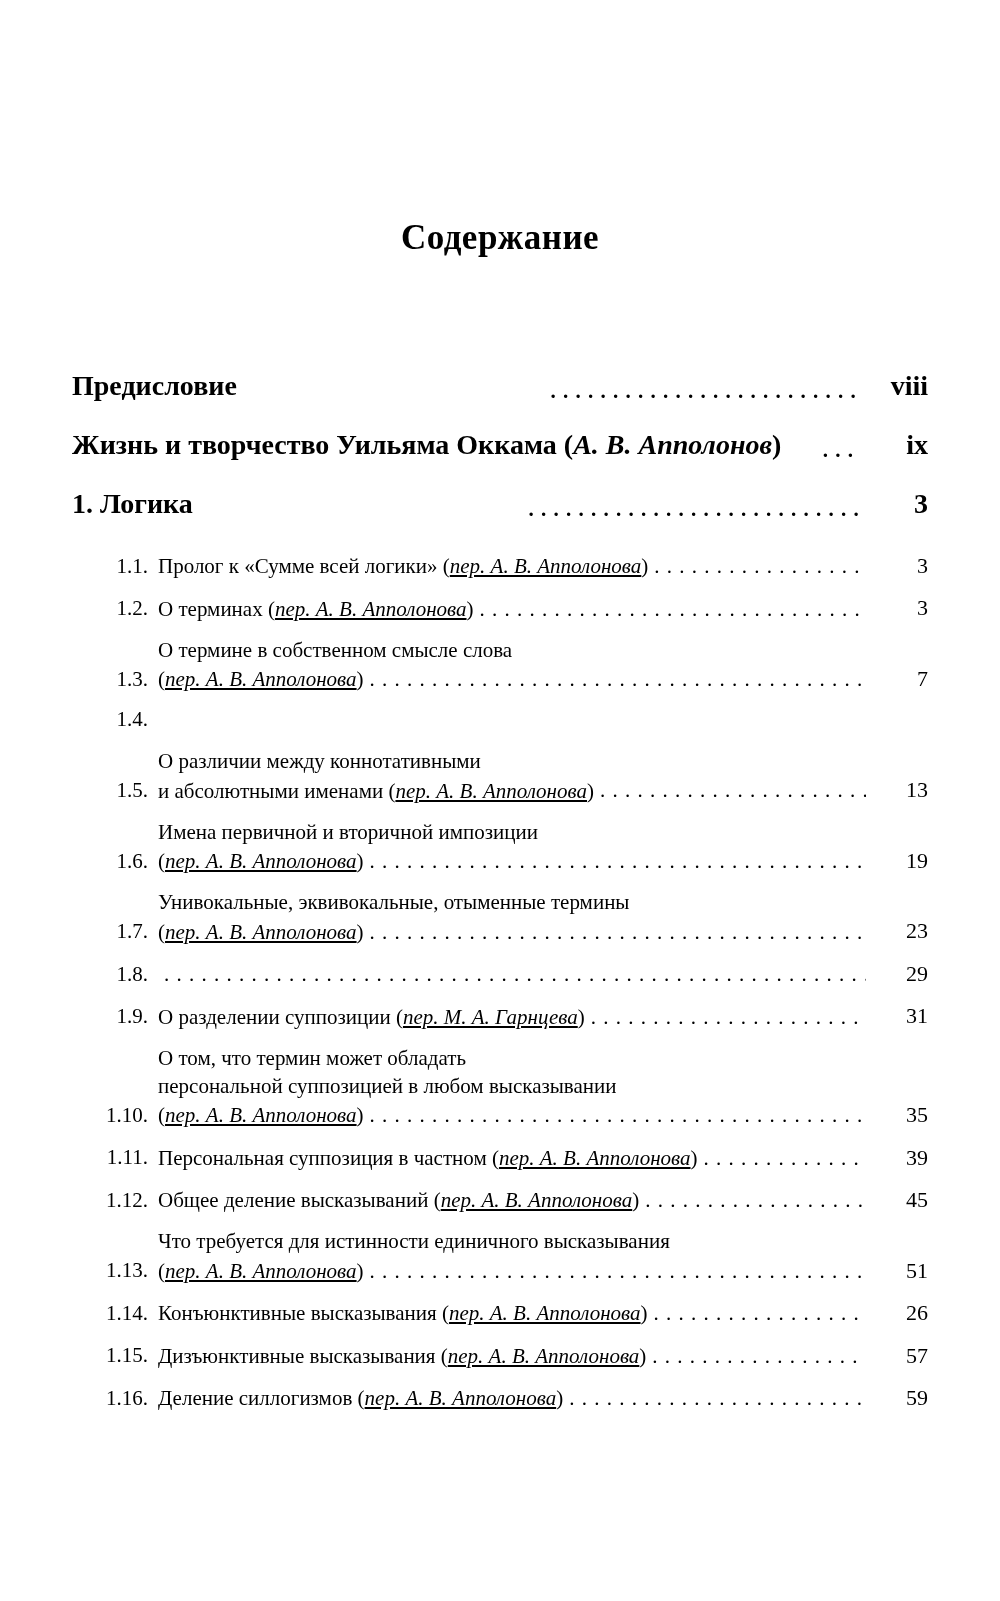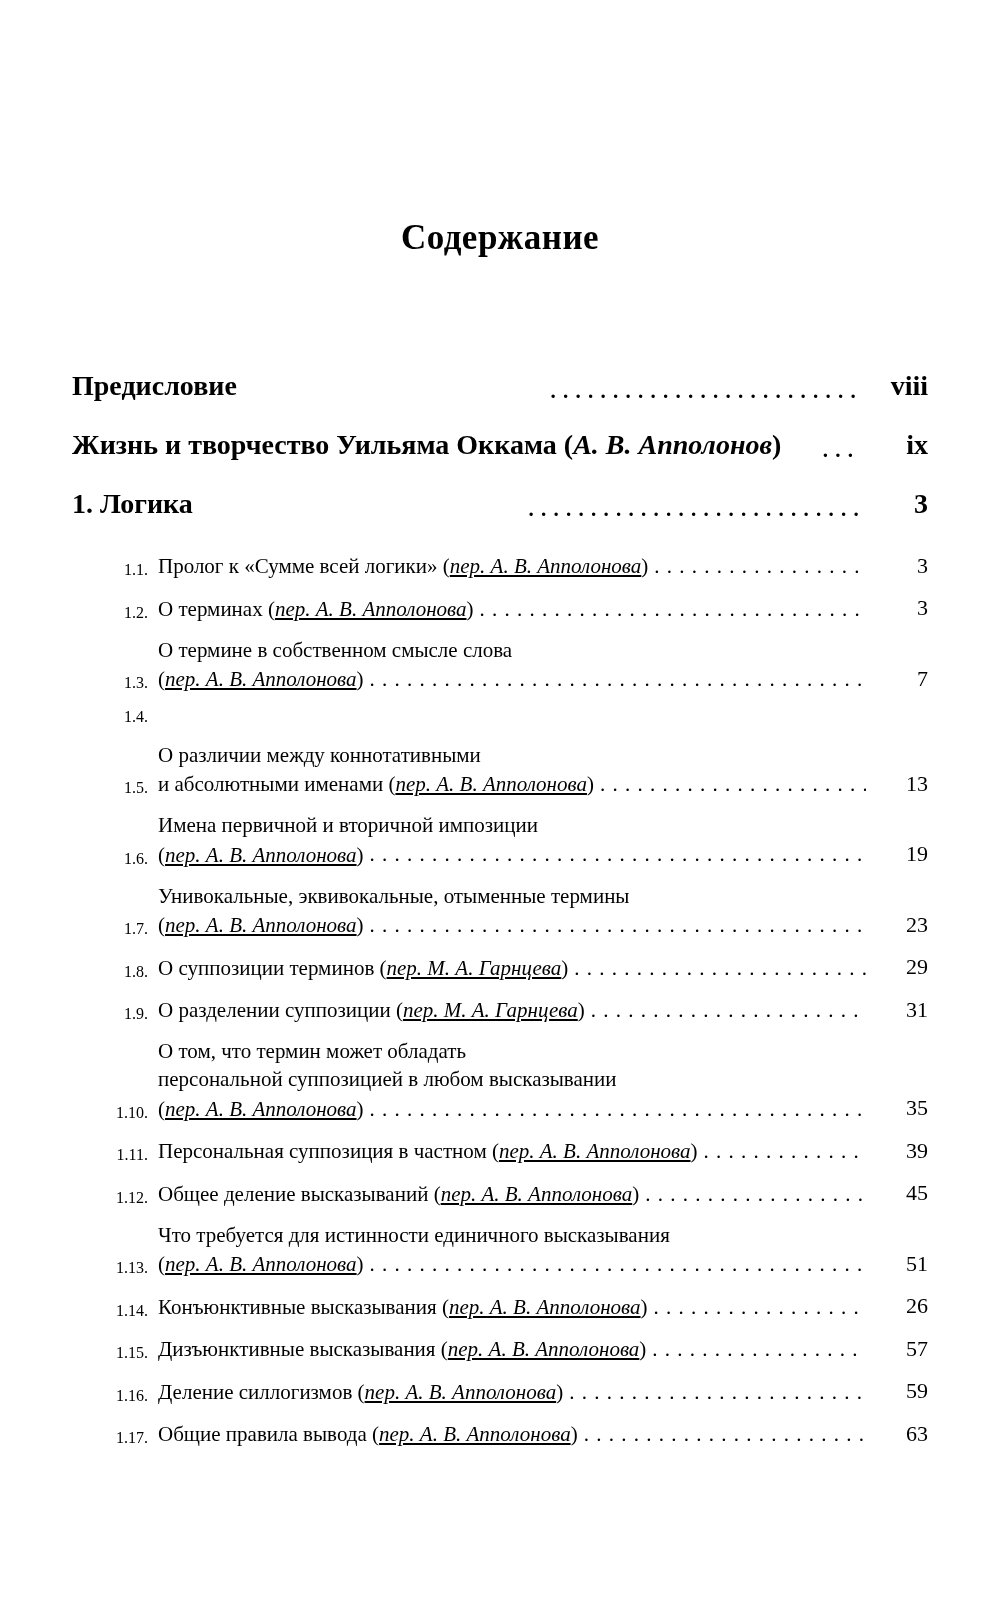--- a/index.html
+++ b/index.html
@@ -100,21 +100,21 @@
     font-style: italic;
   }
 
   
   .entry-sub {
     margin-bottom: 13px;
   }
   .entry-sub .num-col {
     flex: 0 0 76px;
     padding-right: 10px;
-    font-size: 16px;
+    font-size: 21px;
   }
   .sub-body {
     flex: 1 1 auto;
     min-width: 0;
   }
   .sub-line {
     display: flex;
     align-items: flex-end;
     width: 100%;
   }
@@ -250,21 +250,20 @@
               <span class="txt"><span>(</span><i class="tr">пер. А. В. Апполонова</i><span>)</span></span>
               <span class="leader"></span>
               <span class="pg">23</span>
             </div>
           </div>
         </div>
         <div class="row entry-sub">
           <div class="num-col">1.8.</div>
           <div class="sub-body">
             <div class="sub-line">
-              <span class="txt"><span>О суппозиции терминов (</span><i class="tr">пер. М. А. Гарнцева</i><span>)</span></span>
               <span class="leader"></span>
               <span class="pg">29</span>
             </div>
           </div>
         </div>
         <div class="row entry-sub">
           <div class="num-col">1.9.</div>
           <div class="sub-body">
             <div class="sub-line">
               <span class="txt"><span>О разделении суппозиции (</span><i class="tr">пер. М. А. Гарнцева</i><span>)</span></span>
@@ -348,29 +347,19 @@
             </div>
           </div>
         </div>
         <div class="row entry-sub">
           <div class="num-col">1.16.</div>
           <div class="sub-body">
             <div class="sub-line">
               <span class="txt"><span>Деление силлогизмов (</span><i class="tr">пер. А. В. Апполонова</i><span>)</span></span>
               <span class="leader"></span>
               <span class="pg">59</span>
-            </div>
-          </div>
-        </div>
-        <div class="row entry-sub">
-          <div class="num-col">1.17.</div>
-          <div class="sub-body">
-            <div class="sub-line">
-              <span class="txt"><span>Общие правила вывода (</span><i class="tr">пер. А. В. Апполонова</i><span>)</span></span>
-              <span class="leader"></span>
-              <span class="pg">63</span>
             </div>
           </div>
         </div>
       </div>
 
   </div>
 </div>
 
 </body></html>

